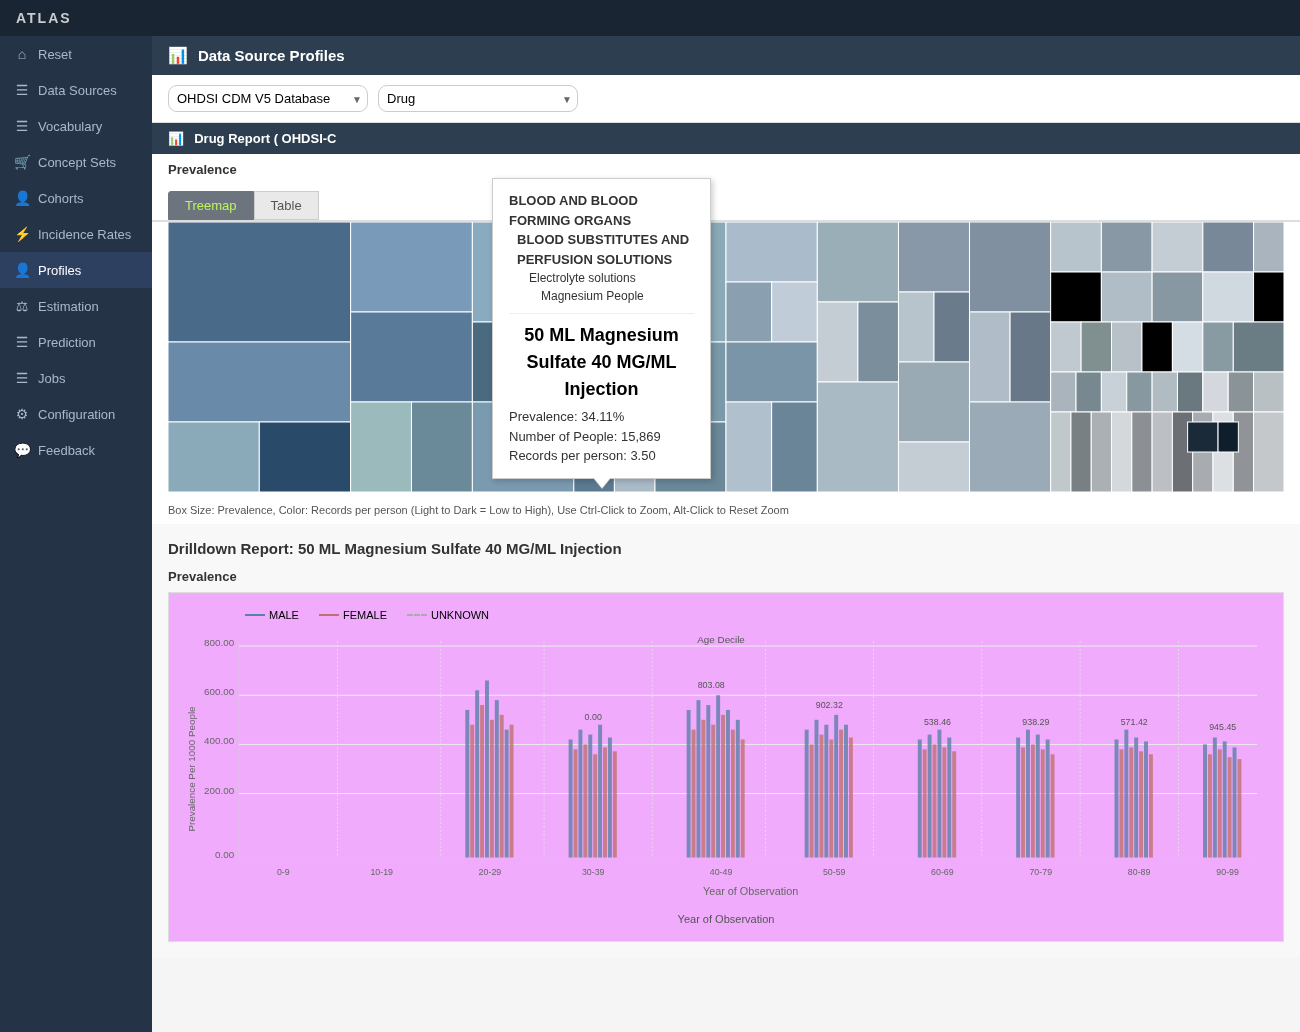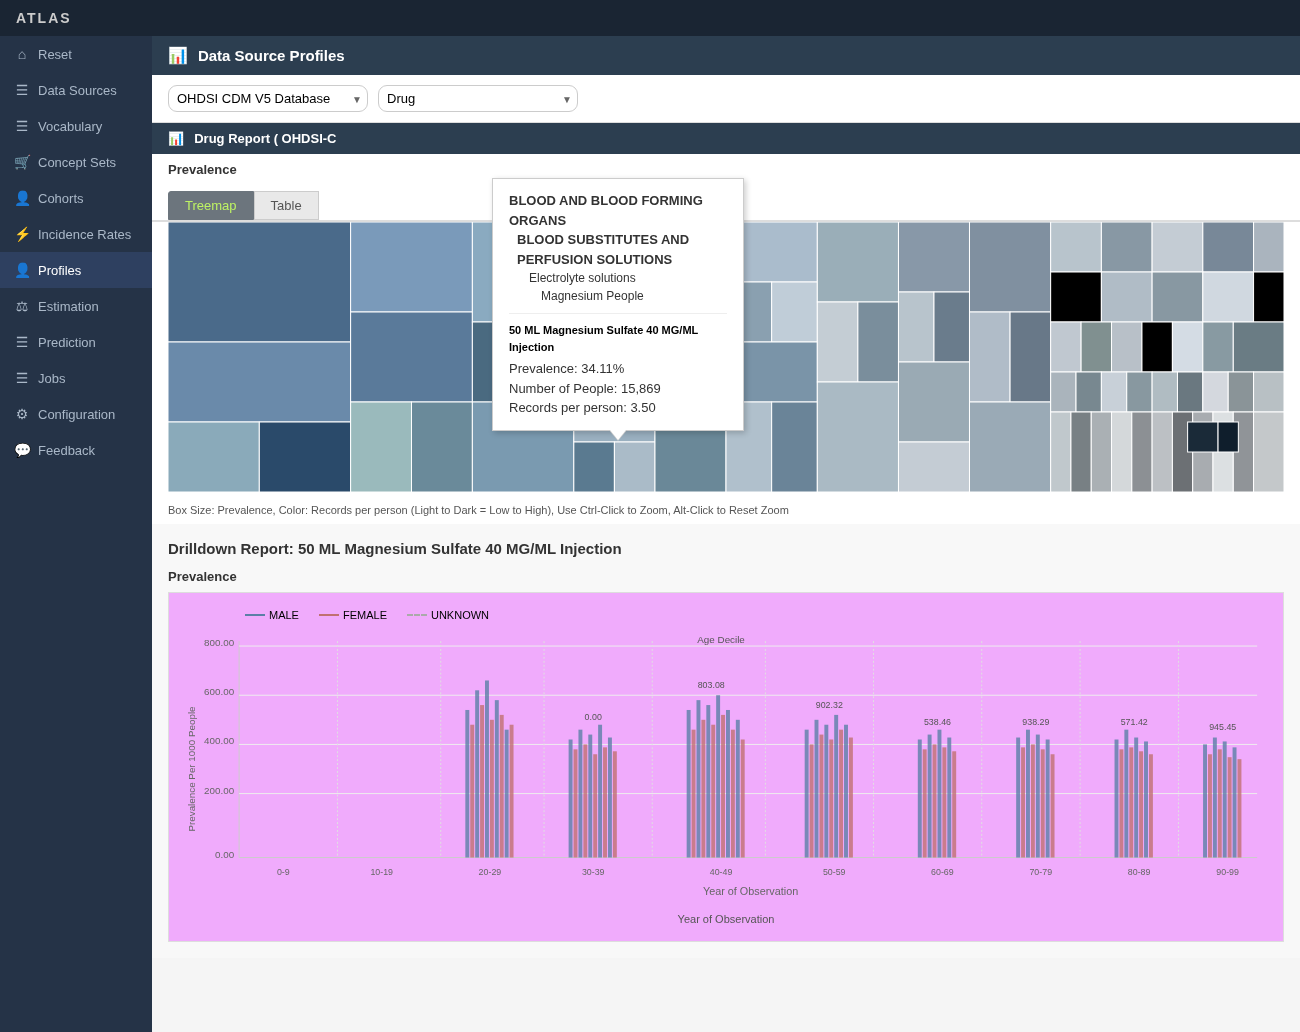--- a/index.html
+++ b/index.html
@@ -182,21 +182,21 @@
     
     .tooltip-overlay {
       position: absolute;
       top: 55px;
       left: 340px;
       background: white;
       border: 1px solid #ccc;
       box-shadow: 2px 2px 6px rgba(0,0,0,0.2);
       padding: 12px 16px;
       z-index: 100;
-      width: 252px;
+      width: 219px;
       font-size: 13px;
       line-height: 1.5;
     }
 
     .tooltip-breadcrumb {
       font-size: 12px;
       color: #333;
       margin-bottom: 6px;
     }
 
@@ -219,22 +219,23 @@
       padding-left: 32px;
     }
 
     .tooltip-divider {
       border-top: 1px solid #eee;
       margin: 8px 0;
     }
 
     .tooltip-name {
       font-weight: bold;
-      font-size: 11px;
+      font-size: 18px;
       margin-bottom: 4px;
+      text-align: center;
     }
 
     .tooltip-stat {
       color: #333;
       font-size: 13px;
     }
 
     .tooltip-pointer {
       position: absolute;
       bottom: -10px;

